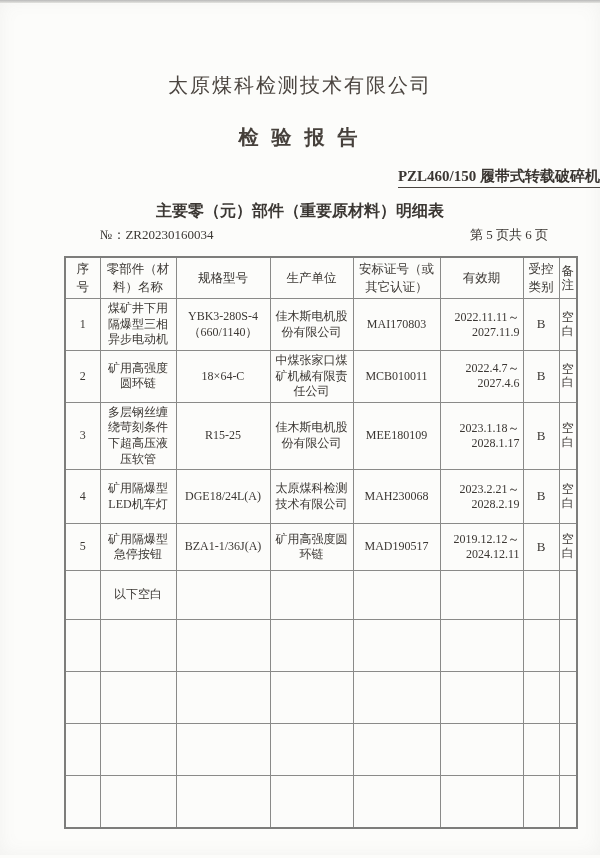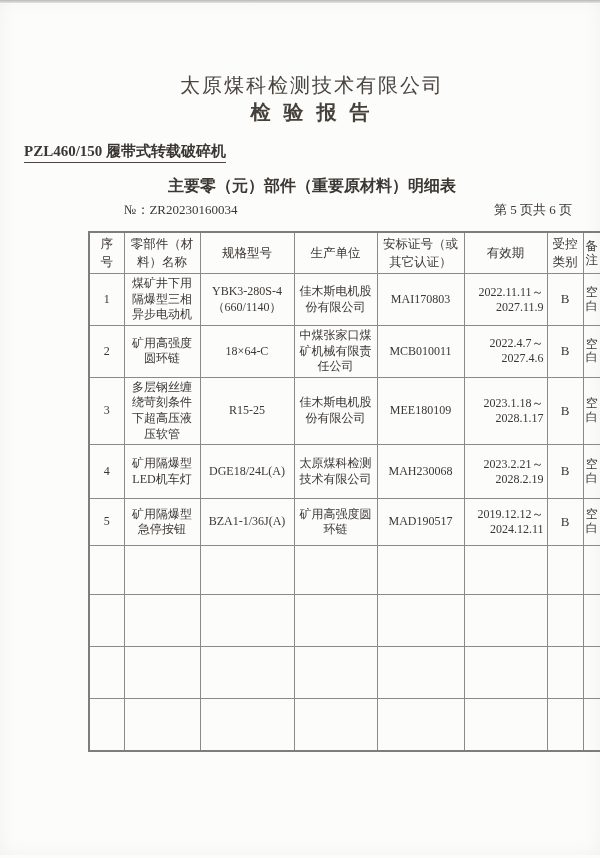--- a/index.html
+++ b/index.html
@@ -13,37 +13,37 @@
   }
   .scan-edge-top{
     position:absolute;top:0;left:0;width:600px;height:3px;
     background:linear-gradient(#b9b9b9,#e4e4e0);
   }
   .page{
     width:600px;height:855px;
     padding-top:72px;
     box-sizing:border-box;
     box-shadow:inset 0 0 18px rgba(120,120,115,.08);
-    padding-left:24px;
   }
   .company-title{
     text-align:center;
     font-size:20px;
     letter-spacing:2px;
     color:#4a443f;
   }
   .report-title{
     text-align:center;
     font-size:20px;
     font-weight:bold;
     letter-spacing:4px;
+    margin-top:25px;
     color:#46403b;
   }
   .product-title{
-    text-align:left;
+    text-align:right;
     margin-top:16px;
     font-size:15px;
     font-weight:bold;
   }
   .product-title span{
     display:inline-block;
     border-bottom:1.5px solid #4a4540;
     padding-bottom:1px;
   }
   .table-title{
@@ -188,20 +188,30 @@
           <td class="col-name">矿用隔爆型急停按钮</td>
           <td class="col-model">BZA1-1/36J(A)</td>
           <td class="col-manufacturer">矿用高强度圆环链</td>
           <td class="col-cert">MAD190517</td>
           <td class="col-validity">2019.12.12～<br>2024.12.11</td>
           <td class="col-control">B</td>
           <td class="col-remark">空白</td>
         </tr>
         <tr>
           <td class="col-no"></td>
+          <td class="col-name">以下空白</td>
+          <td class="col-model"></td>
+          <td class="col-manufacturer"></td>
+          <td class="col-cert"></td>
+          <td class="col-validity"></td>
+          <td class="col-control"></td>
+          <td class="col-remark"></td>
+        </tr>
+        <tr>
+          <td class="col-no"></td>
           <td class="col-name"></td>
           <td class="col-model"></td>
           <td class="col-manufacturer"></td>
           <td class="col-cert"></td>
           <td class="col-validity"></td>
           <td class="col-control"></td>
           <td class="col-remark"></td>
         </tr>
         <tr>
           <td class="col-no"></td>

